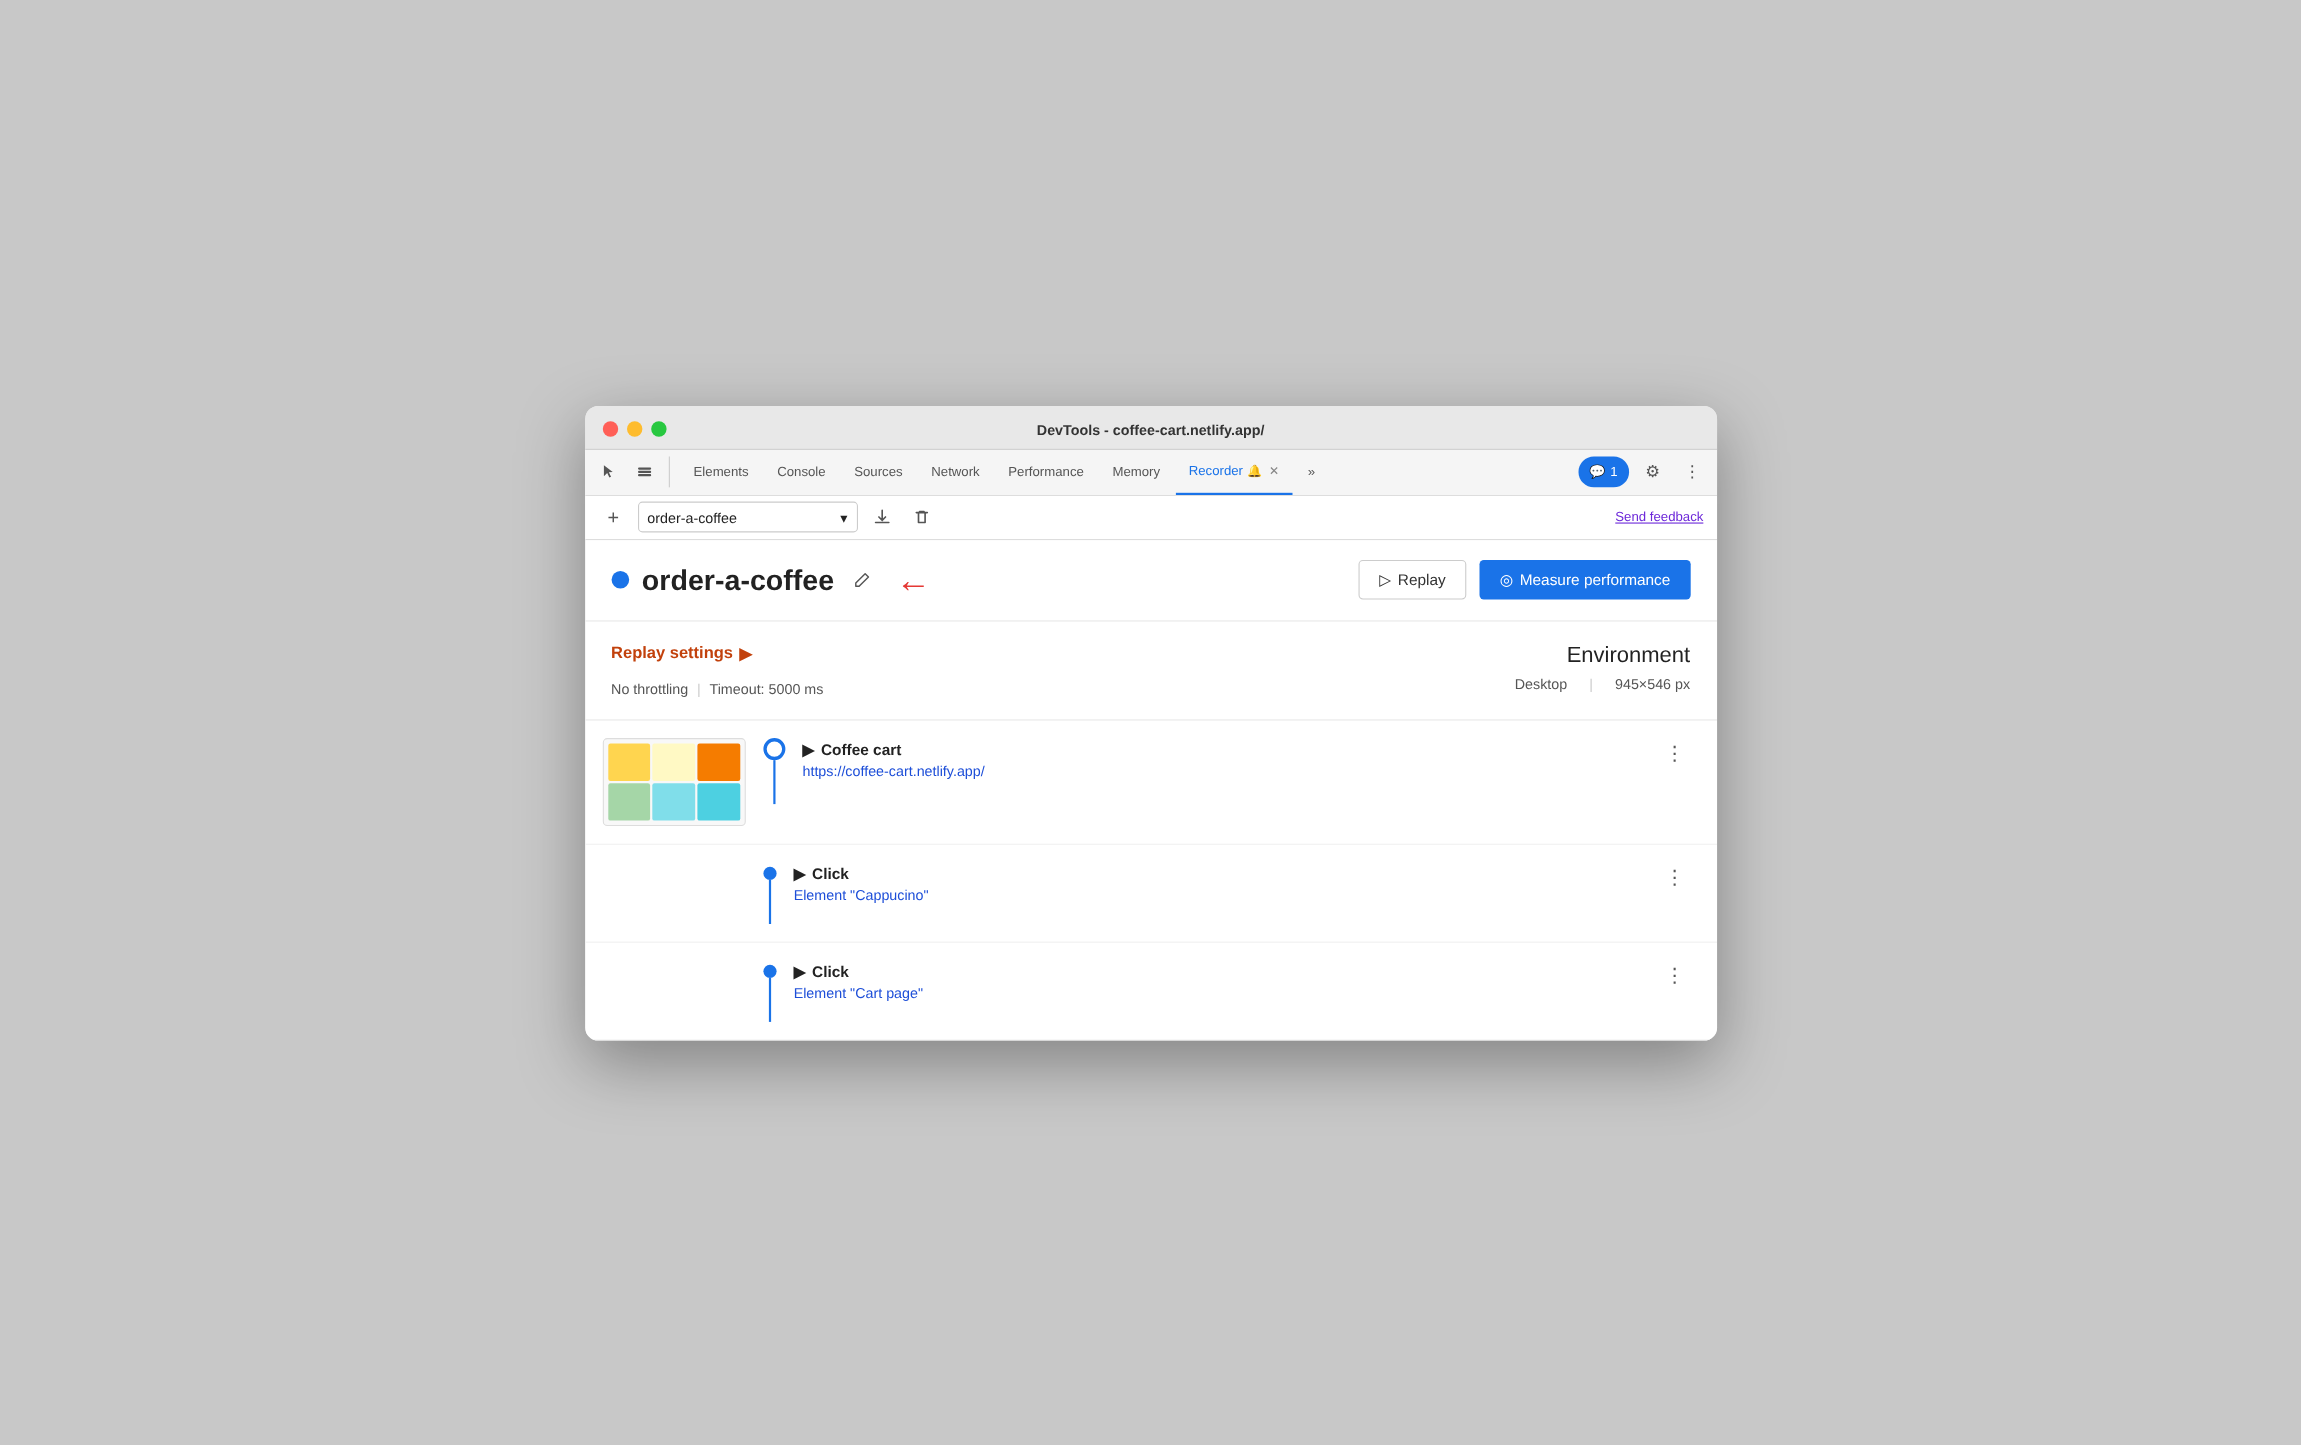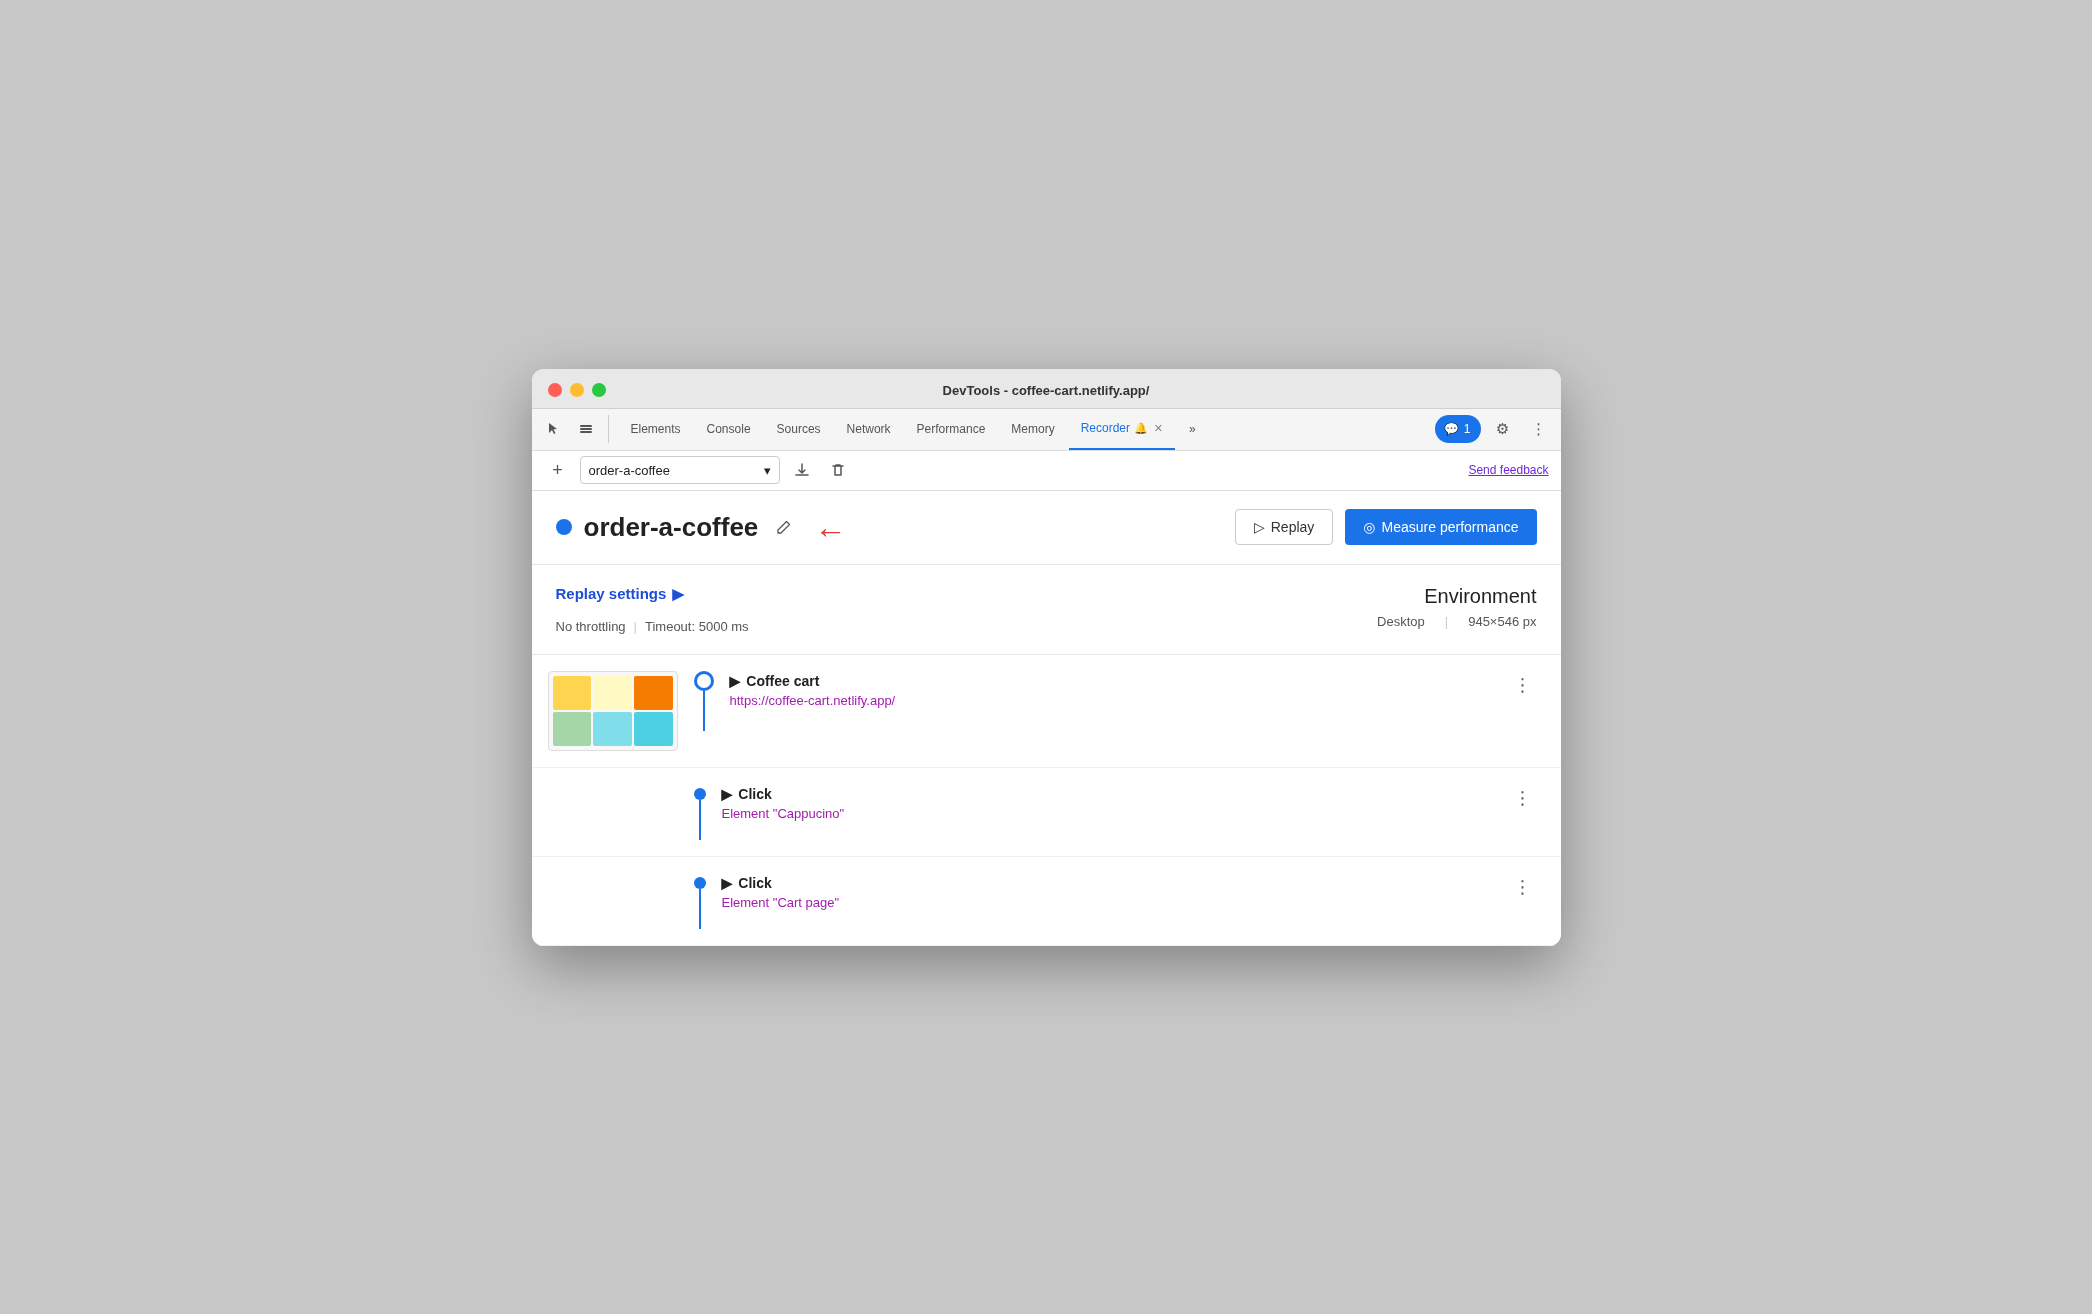--- a/index.html
+++ b/index.html
@@ -269,21 +269,21 @@
       display: flex;
       padding: 20px 24px;
       border-bottom: 1px solid #e8e8e8;
       justify-content: space-between;
       align-items: flex-start;
     }
     .settings-left {}
     .settings-title {
       font-size: 15px;
       font-weight: 600;
-      color: #1d4ed8;
+      color: #c2410c;
       display: flex;
       align-items: center;
       gap: 6px;
       cursor: pointer;
       text-align: right;
     }
     .settings-subtitle {
       font-size: 13px;
       color: #555;
       margin-top: 16px;
@@ -386,21 +386,21 @@
       font-size: 14px;
       font-weight: 600;
       color: #222;
       display: flex;
       align-items: center;
       gap: 6px;
       cursor: pointer;
     }
     .step-subtitle {
       font-size: 13px;
-      color: #a21caf;
+      color: #1d4ed8;
       margin-top: 4px;
     }
     .step-more-btn {
       margin-left: auto;
       width: 28px;
       height: 28px;
       display: flex;
       align-items: center;
       justify-content: center;
       cursor: pointer;

